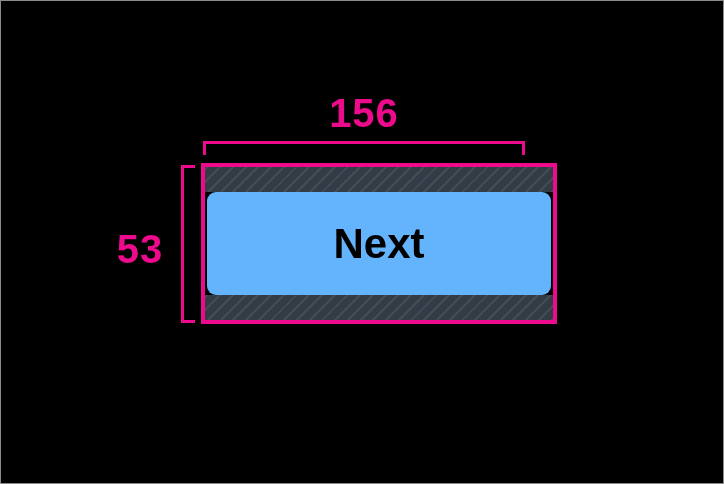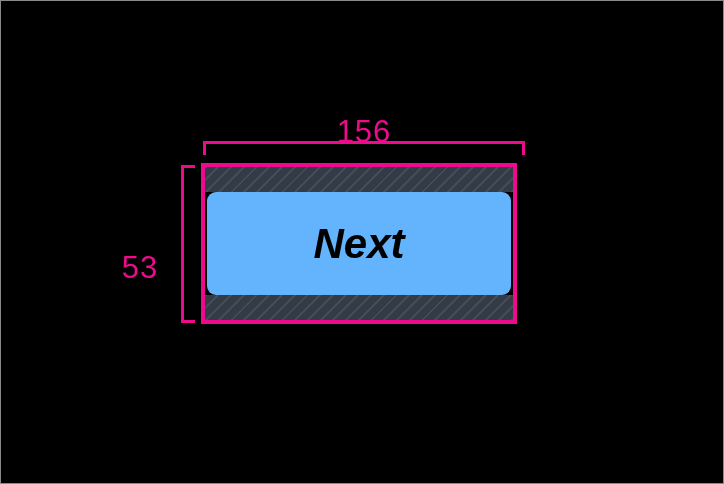--- a/index.html
+++ b/index.html
@@ -48,52 +48,50 @@
     height: 158px;
     border-left: 3px solid var(--accent);
     border-top: 3px solid var(--accent);
     border-bottom: 3px solid var(--accent);
     box-sizing: border-box;
   }
 
   .dim-label {
     position: absolute;
     color: var(--accent);
-    font-size: 31px;
-    font-weight: 400;
+    font-size: 40px;
+    font-weight: 700;
     letter-spacing: 1px;
     line-height: 1;
     white-space: nowrap;
     font-family: "Liberation Sans", sans-serif;
-    margin-top: 23px;
   }
   #width-label {
     left: 202px;
     top: 92px;
     width: 322px;
     text-align: center;
   }
   #height-label {
     left: 110px;
     top: 228px;
     width: 58px;
     text-align: center;
   }
 
   
 
   #element-box {
     position: absolute;
     left: 200px;
     top: 162px;
-    width: 316px;
+    width: 356px;
     height: 161px;
     box-sizing: border-box;
     border: 4px solid var(--accent);
-    font-style: italic;
   }
 
   
   .hatch {
     position: absolute;
     left: 0;
     right: 0;
     height: 25px;
     background-color: #333b46;
     background-image: repeating-linear-gradient(

